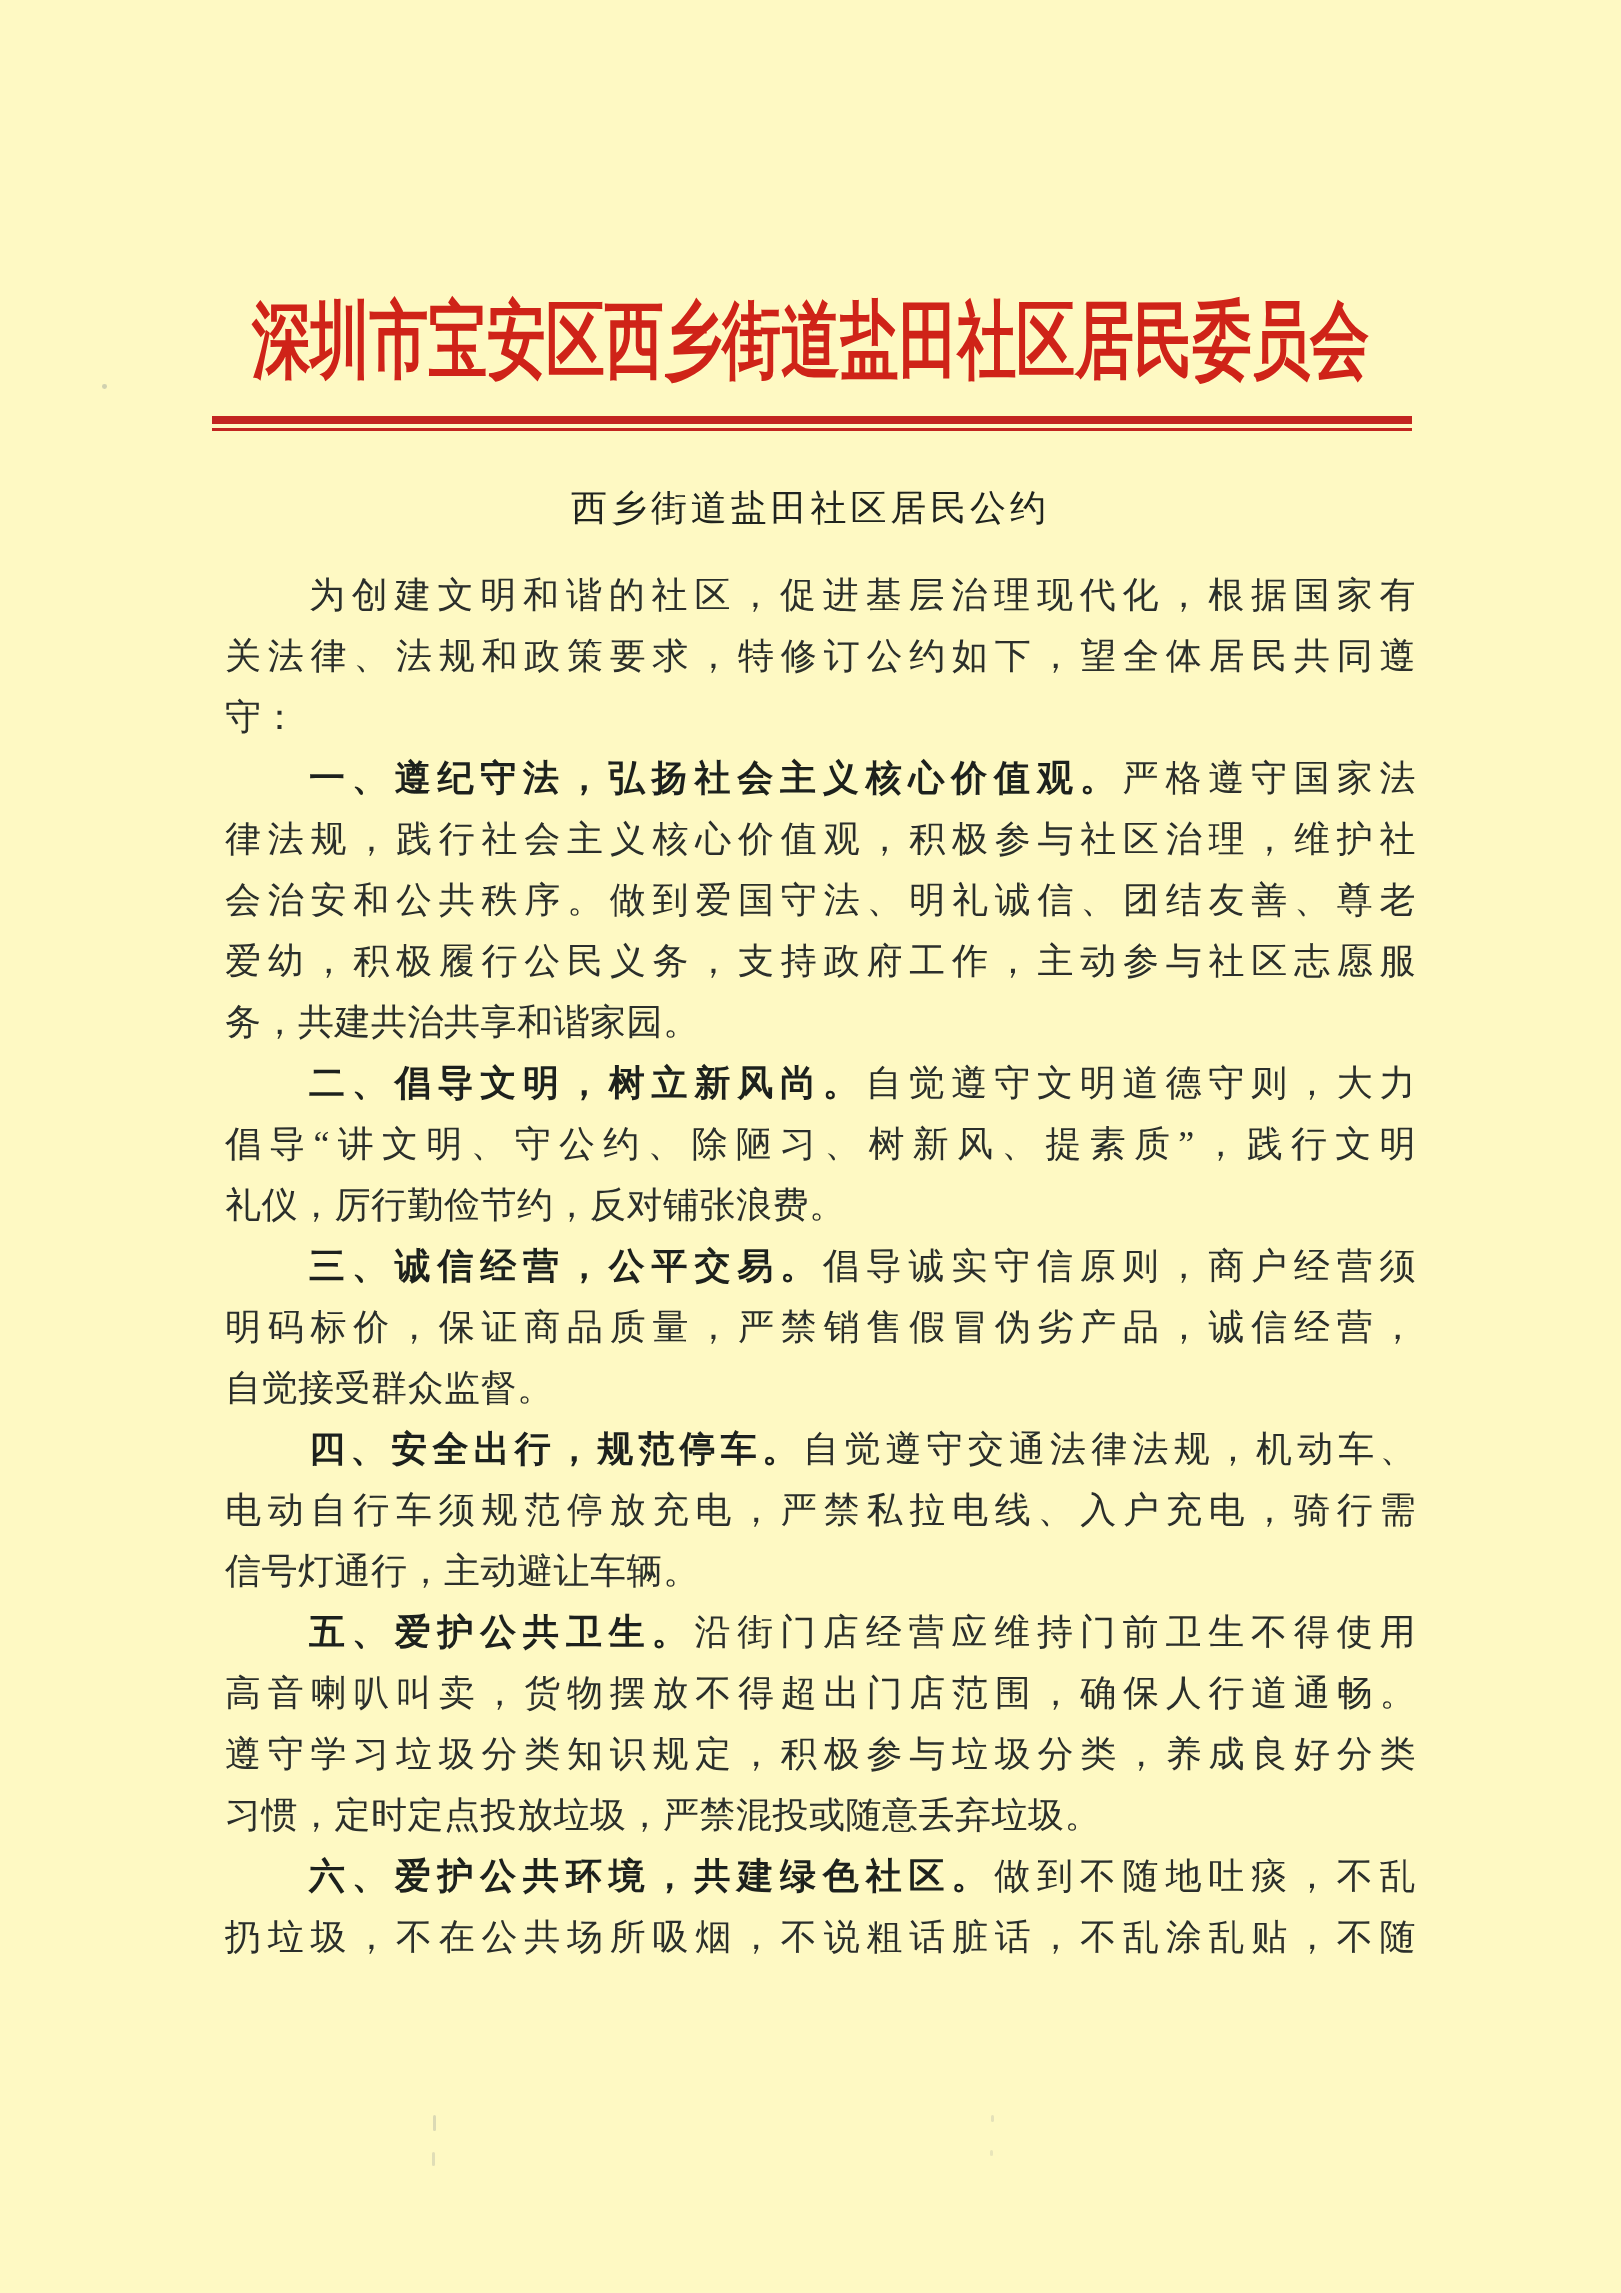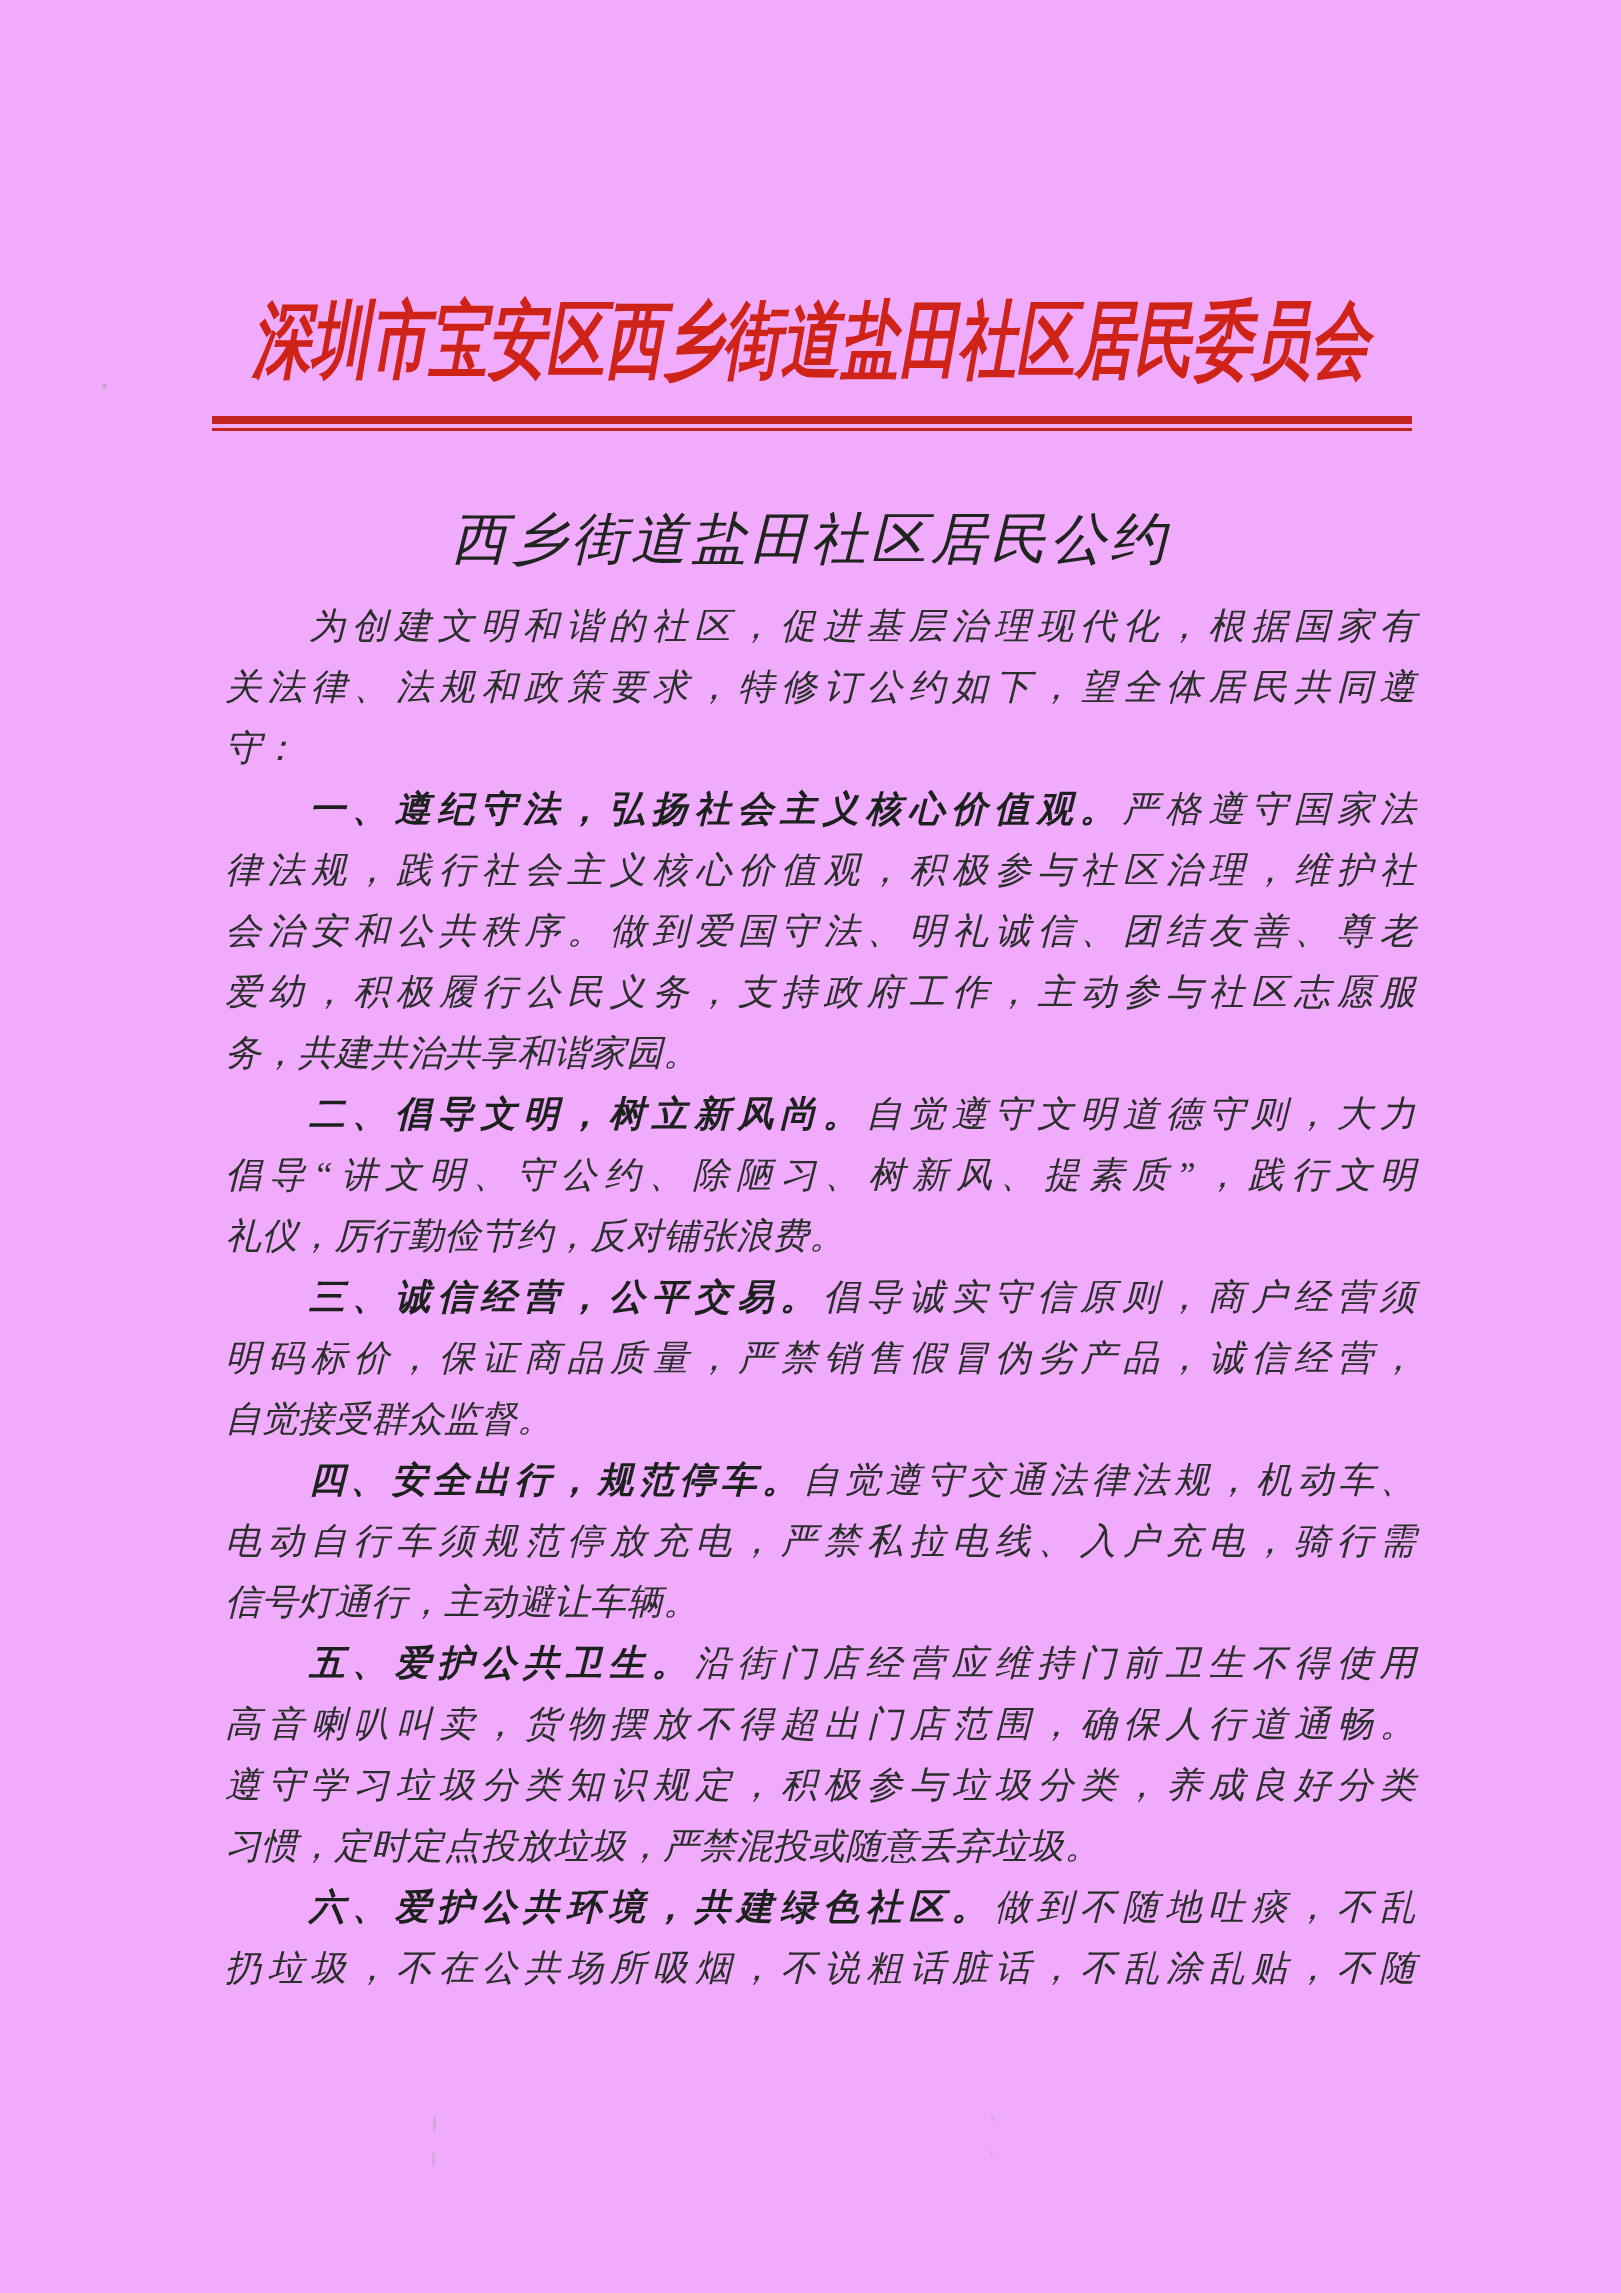--- a/index.html
+++ b/index.html
@@ -5,22 +5,21 @@
   html,body{margin:0;padding:0;}
   body{
     width:1621px;height:2294px;
     background:#ffffff;
     font-family:"Liberation Serif","DejaVu Serif",serif;
     position:relative;
     overflow:hidden;
   }
   .page{
     position:absolute;inset:0;
-    background:#f0abfc;
-    font-style:italic;
+    background:#fef9c3;
   }
   
   .org-title{
     margin:299px 0 0 0;
     text-align:center;
     font-size:84px;
     line-height:84px;
     font-weight:700;
     color:#cf2318;
     white-space:nowrap;
@@ -30,23 +29,23 @@
   }
   .rule{
     margin-left:212px;
     width:1200px;
     background:#c22520;
   }
   .rule-thick{margin-top:33px;height:7.8px;}
   .rule-thin{margin-top:3.9px;height:2.9px;}
   
   .doc-title{
-    margin:79px 0 0 0;
+    margin:48px 0 0 0;
     text-align:center;
-    font-size:56px;
+    font-size:36px;
     line-height:59px;
     font-weight:400;
     color:#20241f;
     letter-spacing:3.9px;
     white-space:nowrap;
   }
   
   .body-text{
     margin:27.4px 0 0 225px;
     width:1191px;

